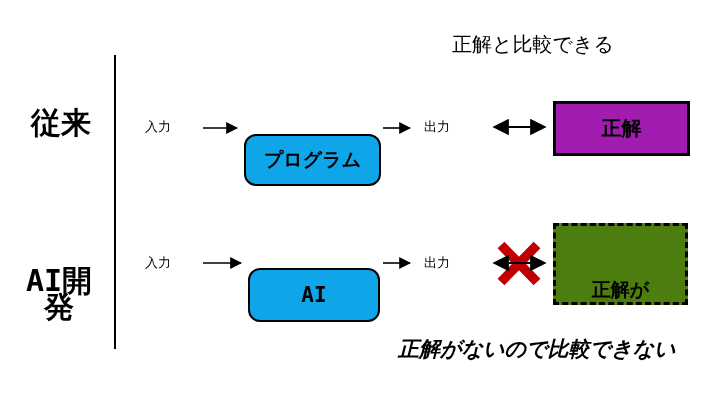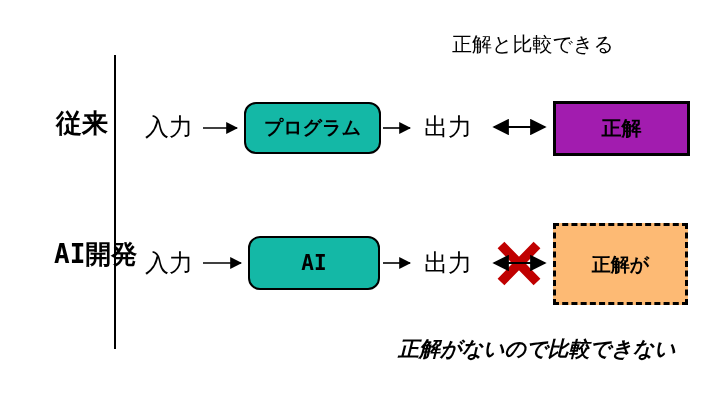--- a/index.html
+++ b/index.html
@@ -5,47 +5,47 @@
   html,body{margin:0;padding:0;background:#fff;}
   .canvas{
     position:relative;
     width:720px;height:405px;
     background:#ffffff;
     overflow:hidden;
     font-family:"DejaVu Sans Mono","Liberation Sans",sans-serif;
     color:#000;
   }
   .abs{position:absolute;}
-  .jp-regular{font-size:24px;line-height:24px;white-space:nowrap;}
+  .jp-regular{font-size:13px;line-height:24px;white-space:nowrap;}
   .row-label{
-    width:90px;text-align:left;
-    font-size:26px;font-weight:bold;line-height:26px;margin-left:40px;
+    width:90px;text-align:center;
+    font-size:30px;font-weight:bold;line-height:26px;
   }
   .title-note{font-size:20px;line-height:26px;white-space:nowrap;}
   .bottom-note{font-size:21px;font-weight:bold;line-height:26px;white-space:nowrap;}
   .divider{width:2px;background:#000;}
   .proc-box{
     box-sizing:border-box;
     border:2.5px solid #000;border-radius:12px;
     display:flex;align-items:center;justify-content:center;
-    background:#14b8a6;text-align:center;
+    background:#0ea5e9;text-align:center;margin-top:32px;
   }
   .proc-box .box-text{font-size:19px;font-weight:bold;white-space:nowrap;}
   .answer-box{
     box-sizing:border-box;
     border:3px solid #000;
     display:flex;align-items:center;justify-content:center;
     background:#a21caf;text-align:center;
   }
   .answer-box .box-text{font-size:20px;font-weight:bold;white-space:nowrap;}
   .dashed-box{
     box-sizing:border-box;
     border:3px dashed #000;
-    display:flex;align-items:center;justify-content:center;
-    background:#fdba74;text-align:center;
+    display:flex;align-items:flex-end;justify-content:center;
+    background:#4d7c0f;text-align:center;
   }
   .dashed-box .box-text{font-size:19px;font-weight:bold;line-height:26px;white-space:nowrap;}
   svg.arrows{position:absolute;left:0;top:0;width:720px;height:405px;pointer-events:none;}
 </style>
 </head>
 <body>
 
 <div class="canvas">
 
   <svg class="arrows" viewBox="0 0 720 405">
@@ -83,21 +83,21 @@
   <div class="abs proc-box" style="left:244px;top:102px;width:137px;height:52px;">
     <span class="box-text">プログラム</span>
   </div>
 
   <div class="abs jp-regular" style="left:424px;top:115px;">出力</div>
 
   <div class="abs answer-box" style="left:553px;top:101px;width:137px;height:55px;">
     <span class="box-text">正解</span>
   </div>
 
-  <div class="abs row-label" style="left:14px;top:241px;">AI開発</div>
+  <div class="abs row-label" style="left:14px;top:268px;">AI開発</div>
 
   <div class="abs jp-regular" style="left:145px;top:251px;">入力</div>
 
   <div class="abs proc-box" style="left:248px;top:236px;width:132px;height:54px;justify-content:center;">
     <span class="box-text" style="font-size:21px;">AI</span>
   </div>
 
   <div class="abs jp-regular" style="left:424px;top:251px;">出力</div>
 
   <div class="abs dashed-box" style="left:553px;top:223px;width:135px;height:82px;">

